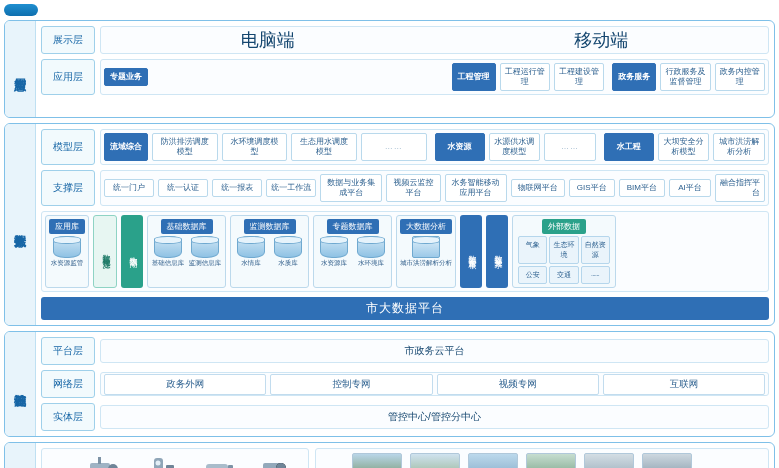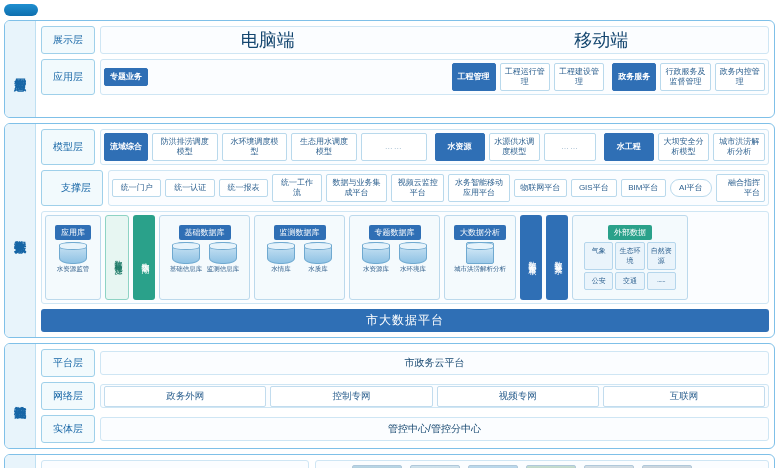--- a/index.html
+++ b/index.html
@@ -21,21 +21,21 @@
   .rowbox{flex:1;border:1px solid #cfe6f4;border-radius:3px;background:#fbfdff;display:flex;align-items:center;min-width:0;padding:3px;gap:4px;box-sizing:border-box;}
   .cell{border:1px solid #b9d9ec;background:#fff;border-radius:2px;padding:3px 4px;text-align:center;font-size:8px;line-height:1.25;color:#2b5f8e;min-width:0;}
   .cell.dark{background:#2f6fb5;border-color:#2f6fb5;color:#fff;font-weight:bold;}
   .cell.ell{letter-spacing:1px;color:#8aa9c2;}
   
   .appgroup{display:flex;gap:4px;align-items:stretch;}
   .flexfill{flex:1;display:flex;gap:4px;}
   .w-lg{flex:1;}
   
   .showbox{flex:1;border:1px solid #cfe6f4;border-radius:3px;background:#fbfdff;display:flex;align-items:center;justify-content:space-around;height:26px;font-size:18px;color:#14466f;}
-  .dbgroup{border:1px solid #bcd9ec;border-radius:3px;background:#f4fafd;padding:9px;display:flex;flex-direction:column;align-items:center;gap:2px;}
+  .dbgroup{border:1px solid #bcd9ec;border-radius:3px;background:#f4fafd;padding:3px;display:flex;flex-direction:column;align-items:center;gap:2px;}
   .dbtitle{background:#2f6fb5;color:#fff;border-radius:2px;font-size:8px;padding:2px 6px;white-space:nowrap;}
   .dbtitle.green{background:#2aa18a;}
   .dbrow{display:flex;gap:3px;}
   .cyl{width:34px;display:flex;flex-direction:column;align-items:center;font-size:6.5px;color:#33608c;}
   .cylimg{width:26px;height:20px;background:linear-gradient(180deg,#cfe6f5,#8fc2e4);border:1px solid #6fa9d0;border-radius:12px/6px;position:relative;}
   .cylimg:before{content:"";position:absolute;left:-1px;top:-1px;width:26px;height:6px;background:#e6f3fb;border:1px solid #6fa9d0;border-radius:13px/3px;}
   .cylcap{margin-top:1px;white-space:nowrap;}
   .tallbox{writing-mode:vertical-rl;text-orientation:upright;background:#2aa18a;color:#fff;border-radius:3px;font-size:8px;padding:4px 3px;display:flex;align-items:center;justify-content:center;letter-spacing:1px;}
   .tallbox.blue{background:#2f6fb5;}
   .tallbox.lite{background:#e7f6f2;color:#1d7a67;border:1px solid #8ed3c4;}
@@ -135,33 +135,33 @@
               <div class="cell dark" style="flex:0 0 40px;display:flex;align-items:center;justify-content:center;">水工程</div>
               <div class="flexfill">
                 <div class="cell w-lg">大坝安全分析模型</div>
                 <div class="cell w-lg">城市洪涝解析分析</div>
               </div>
             </div>
           </div>
         </div>
 
         <div class="row" style="align-items:stretch;">
-          <div class="rowlabel" style="height:auto;padding-left:8px;">支撑层</div>
+          <div class="rowlabel" style="height:auto;">支撑层</div>
           <div class="rowbox">
             <div class="cell" style="flex:1;">统一门户</div>
             <div class="cell" style="flex:1;">统一认证</div>
             <div class="cell" style="flex:1;">统一报表</div>
             <div class="cell" style="flex:1;">统一工作流</div>
             <div class="cell" style="flex:1.3;">数据与业务集成平台</div>
             <div class="cell" style="flex:1.1;">视频云监控平台</div>
             <div class="cell" style="flex:1.3;">水务智能移动应用平台</div>
             <div class="cell" style="flex:1.1;">物联网平台</div>
             <div class="cell" style="flex:0.9;">GIS平台</div>
             <div class="cell" style="flex:0.9;">BIM平台</div>
-            <div class="cell" style="flex:0.8;border-radius:9px;">AI平台</div>
+            <div class="cell" style="flex:0.8;">AI平台</div>
             <div class="cell" style="flex:1;text-align:right;">融合指挥平台</div>
           </div>
         </div>
 
         <div class="rowbox" style="align-items:stretch;gap:4px;">
 
           <div class="dbgroup">
             <div class="dbtitle">应用库</div>
             <div class="dbrow">
               <div class="cyl">

